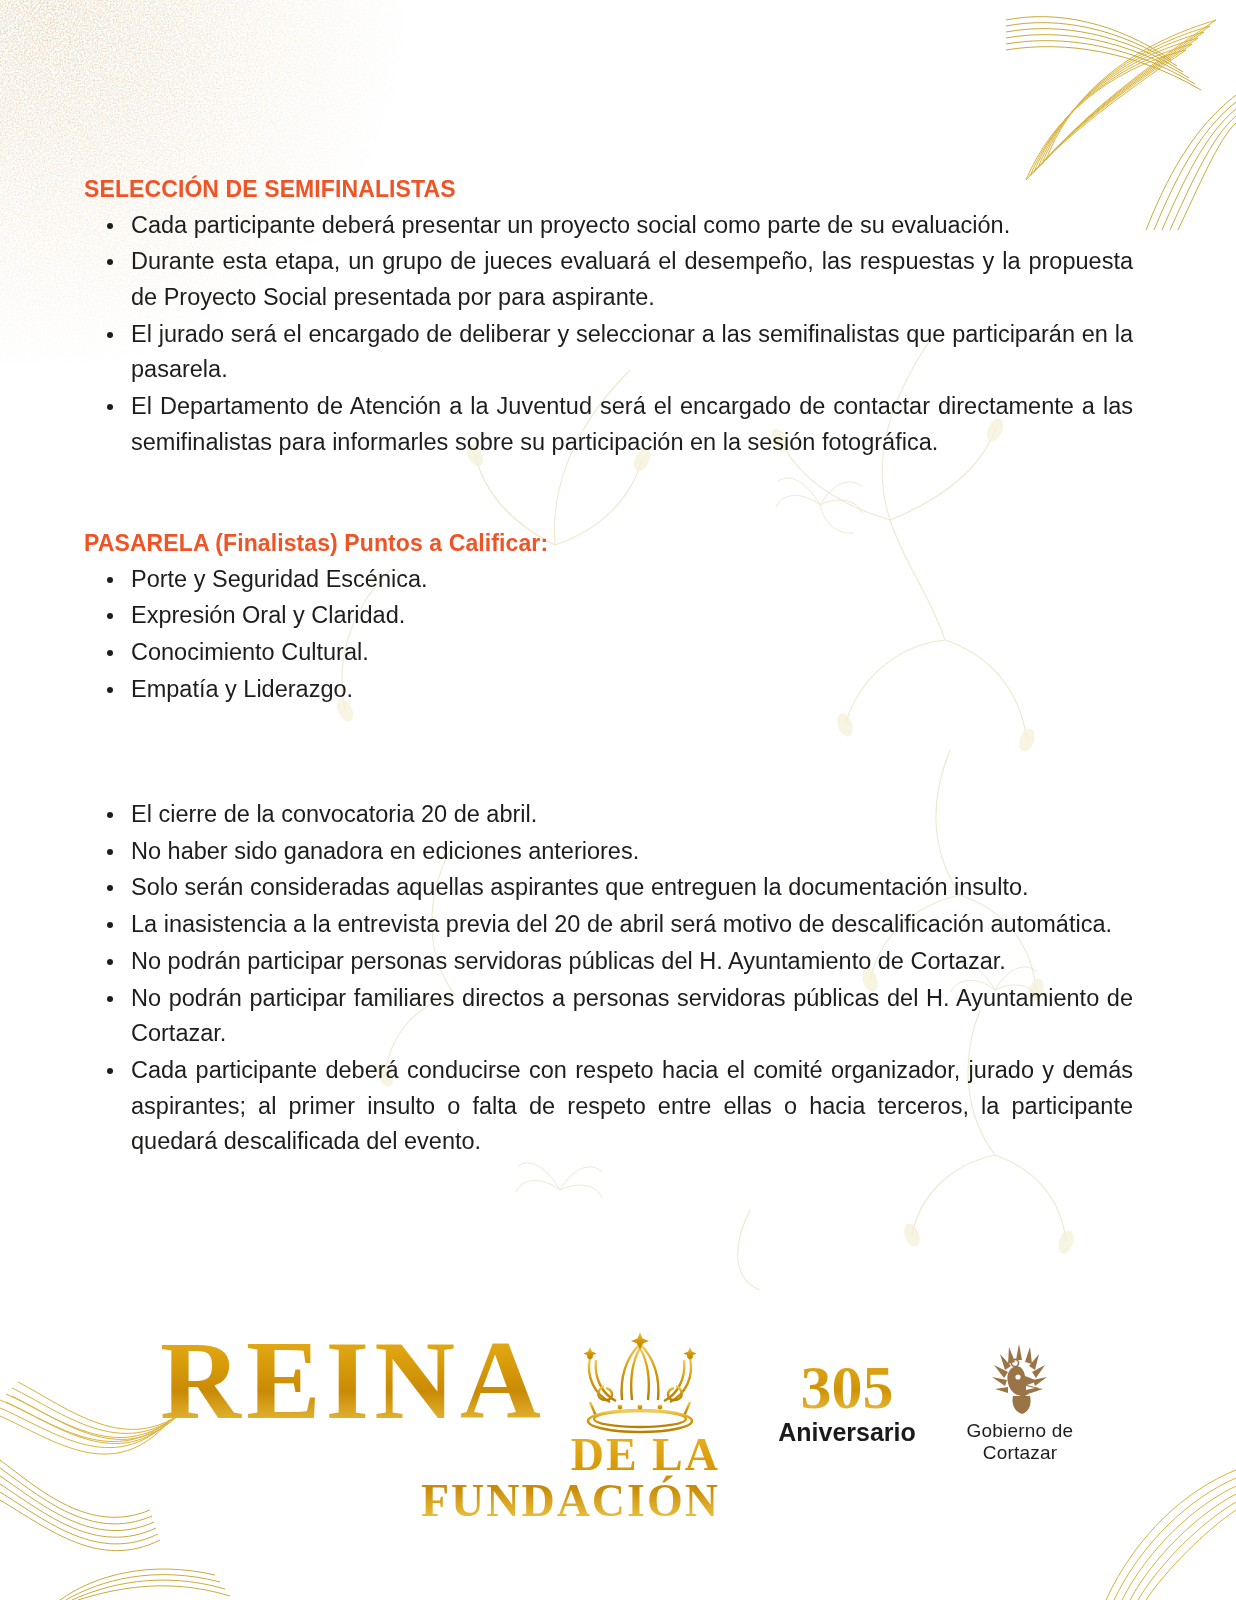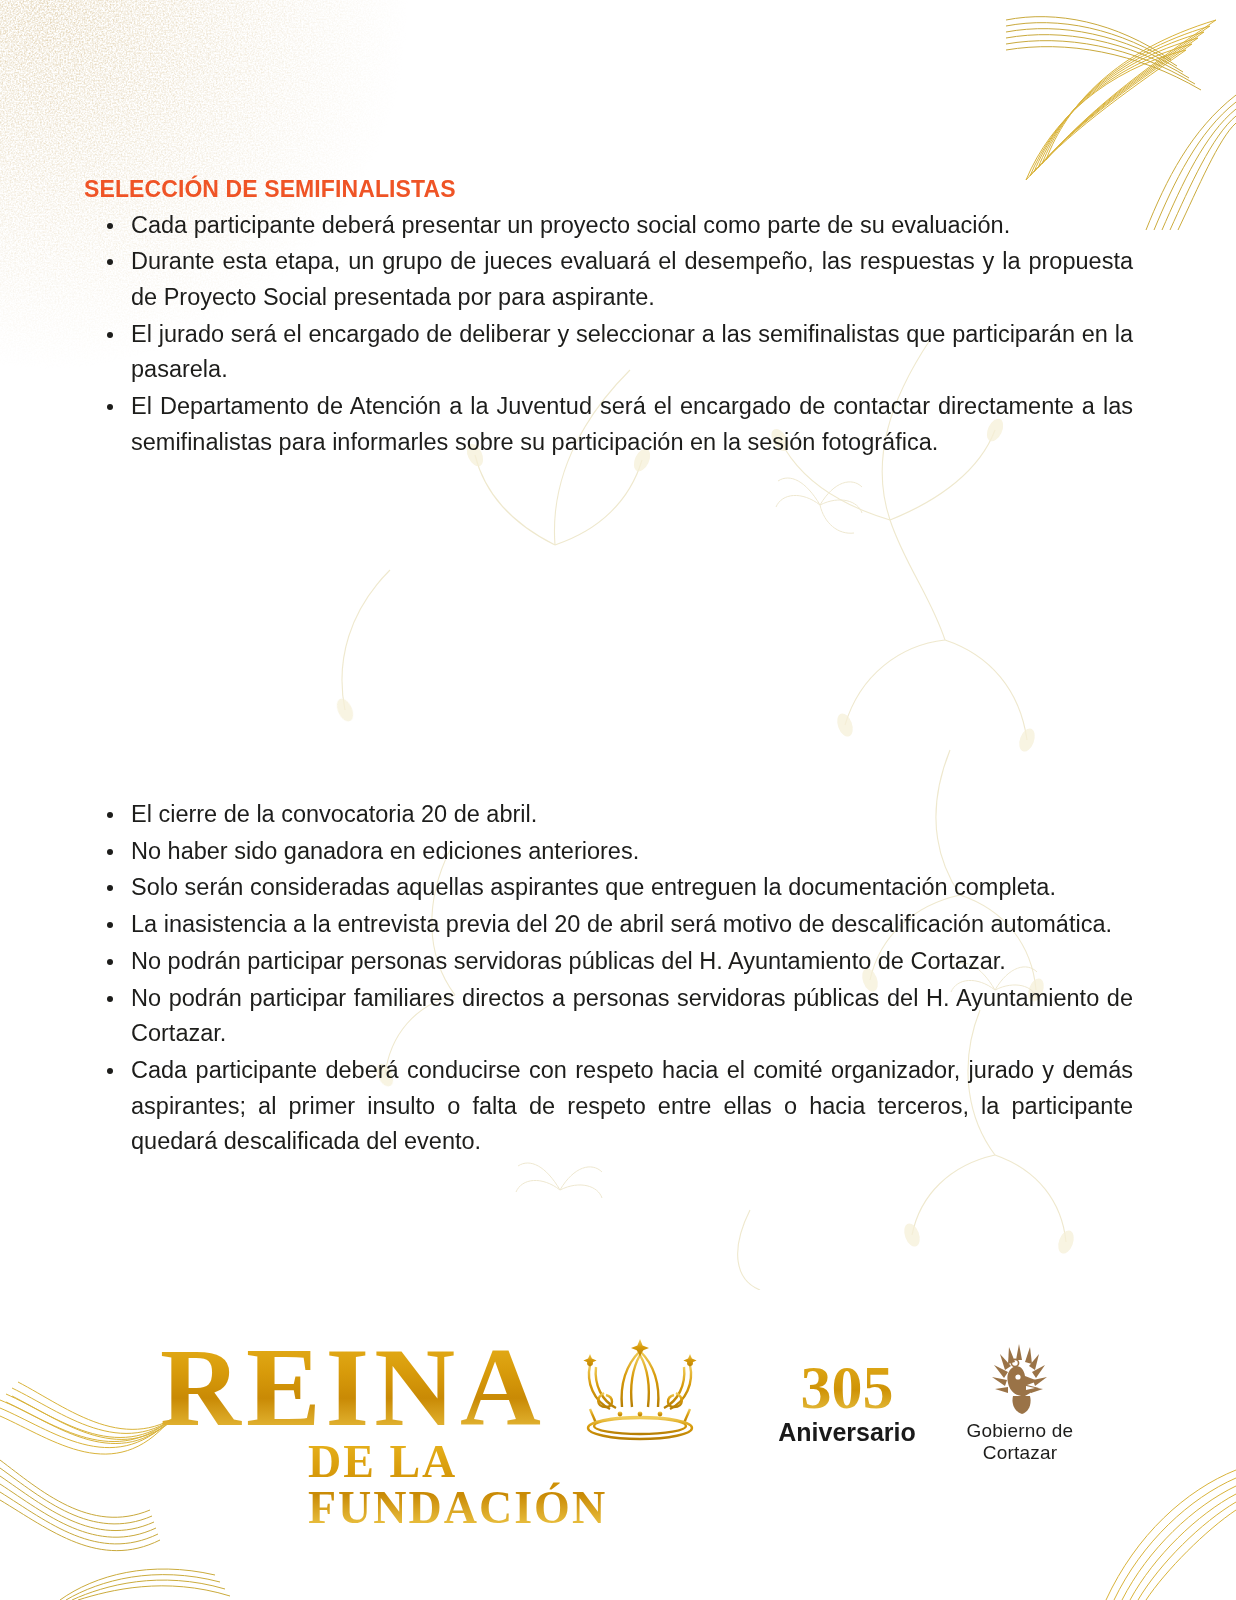--- a/index.html
+++ b/index.html
@@ -116,23 +116,24 @@
   #footer {
     position: absolute;
     left: 0;
     bottom: 96px;
     width: 1236px;
     height: 190px;
   }
   #reina-logo {
     position: absolute;
     left: 160px;
-    top: 7px;
+    top: 0;
     width: 560px;
     height: 175px;
+    text-align: right;
   }
   .reina-word {
     font-family: "Liberation Serif", serif;
     font-weight: bold;
     background: linear-gradient(180deg,#e8b31d 0%,#d79a0a 38%,#c98a05 60%,#efc94a 100%);
     -webkit-background-clip: text;
     background-clip: text;
     color: transparent;
     -webkit-text-fill-color: transparent;
   }
@@ -372,26 +373,35 @@
     <section class="section" id="sec-semifinalistas">
       <h2 class="section-title">SELECCIÓN DE SEMIFINALISTAS</h2>
       <ul class="bullets">
         <li>Cada participante deberá presentar un proyecto social como parte de su evaluación.</li>
         <li>Durante esta etapa, un grupo de jueces evaluará el desempeño, las respuestas y la propuesta de Proyecto Social presentada por para aspirante.</li>
         <li>El jurado será el encargado de deliberar y seleccionar a las semifinalistas que participarán en la pasarela.</li>
         <li>El Departamento de Atención a la Juventud será el encargado de contactar directamente a las semifinalistas para informarles sobre su participación en la sesión fotográfica.</li>
       </ul>
     </section>
 
+    <section class="section" id="sec-pasarela">
+      <h2 class="section-title">PASARELA (Finalistas) Puntos a Calificar:</h2>
+      <ul class="bullets">
+        <li class="nojustify">Porte y Seguridad Escénica.</li>
+        <li class="nojustify">Expresión Oral y Claridad.</li>
+        <li class="nojustify">Conocimiento Cultural.</li>
+        <li class="nojustify">Empatía y Liderazgo.</li>
+      </ul>
+    </section>
 
     <section class="section" id="sec-consideraciones">
       <ul class="bullets">
         <li class="nojustify">El cierre de la convocatoria 20 de abril.</li>
         <li class="nojustify">No haber sido ganadora en ediciones anteriores.</li>
-        <li class="nojustify">Solo serán consideradas aquellas aspirantes que entreguen la documentación completa.</li>
+        <li class="nojustify">Solo serán consideradas aquellas aspirantes que entreguen la documentación insulto.</li>
         <li>La inasistencia a la entrevista previa del 20 de abril será motivo de descalificación automática.</li>
         <li class="nojustify">No podrán participar personas servidoras públicas del H. Ayuntamiento de Cortazar.</li>
         <li>No podrán participar familiares directos a personas servidoras públicas del H. Ayuntamiento de Cortazar.</li>
         <li>Cada participante deberá conducirse con respeto hacia el comité organizador, jurado y demás aspirantes; al primer insulto o falta de respeto entre ellas o hacia terceros, la participante quedará descalificada del evento.</li>
       </ul>
     </section>
 
     <div id="footer">
 
       <div id="reina-logo">

